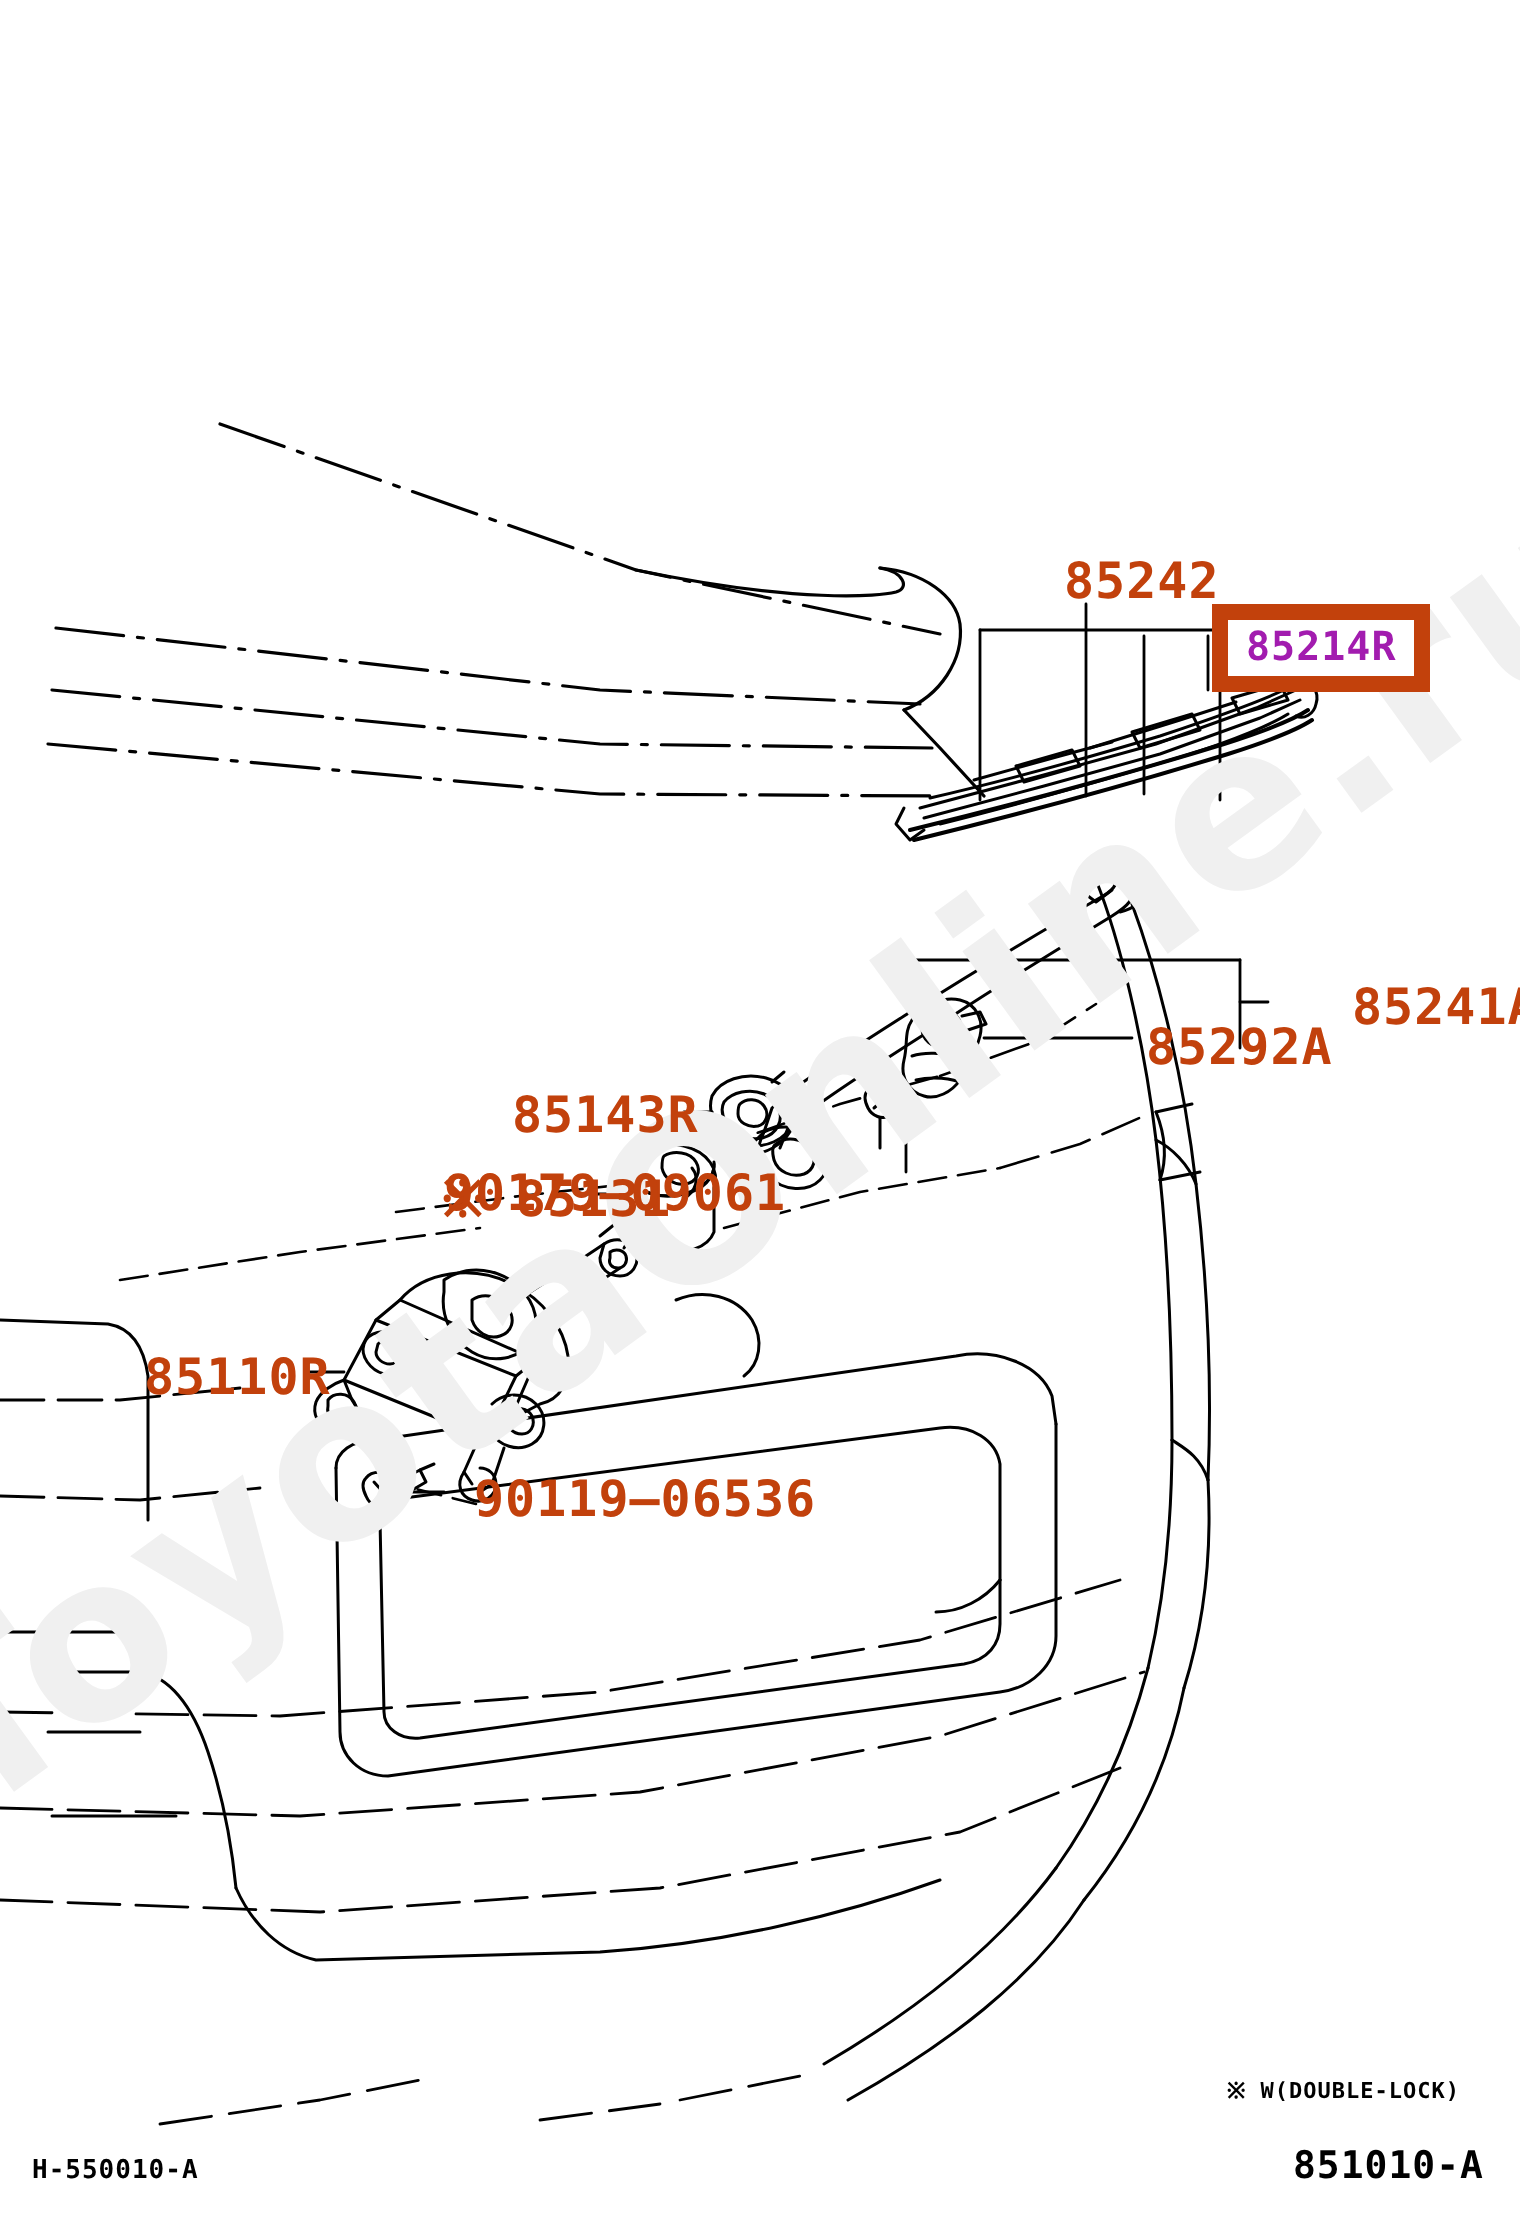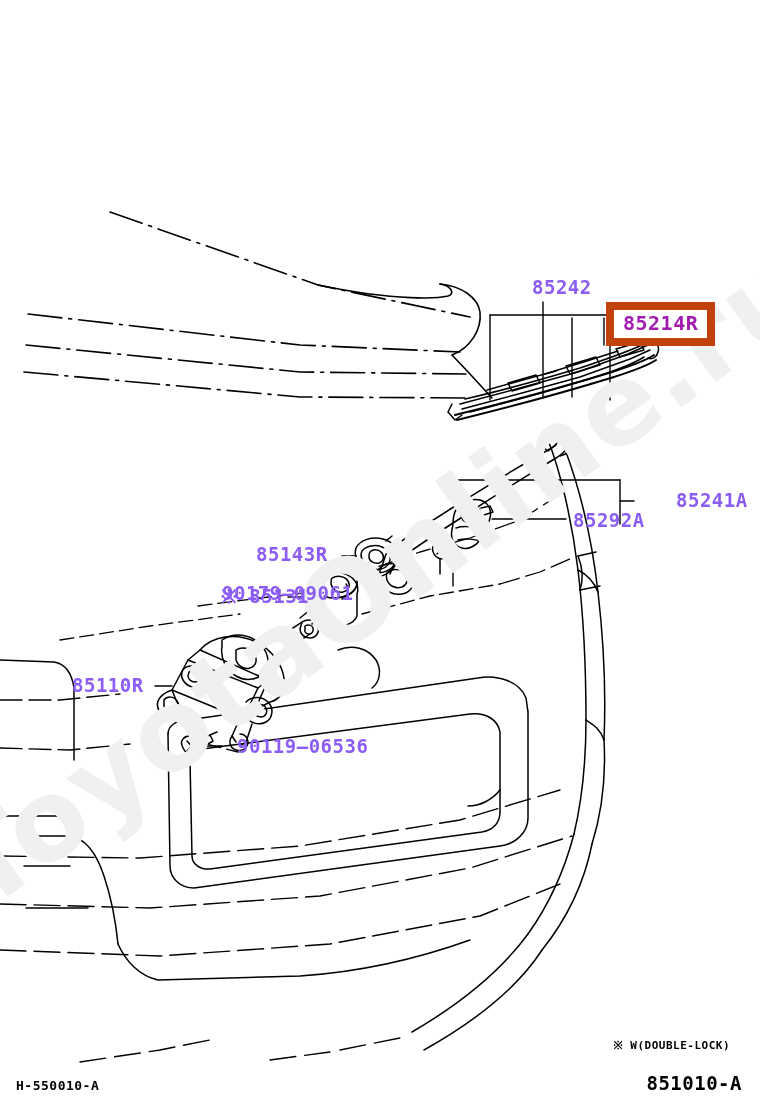--- a/index.html
+++ b/index.html
@@ -37,23 +37,23 @@
     letter-spacing: 2px;
     color: #f0f0f0;
     white-space: nowrap;
     pointer-events: none;
     user-select: none;
     z-index: 1;
   }
   .lbl {
     position: absolute;
     font-family: "DejaVu Sans Mono", "Liberation Mono", monospace;
-    font-size: 19px;
+    font-size: 25px;
     font-weight: 700;
-    color: #8b5cf6;
+    color: #c2410c;
     letter-spacing: 0.5px;
     white-space: nowrap;
     z-index: 5;
     line-height: 1;
   }
   .hl-box {
     position: absolute;
     z-index: 6;
     background: #ffffff;
     border: 8px solid #c2410c;

